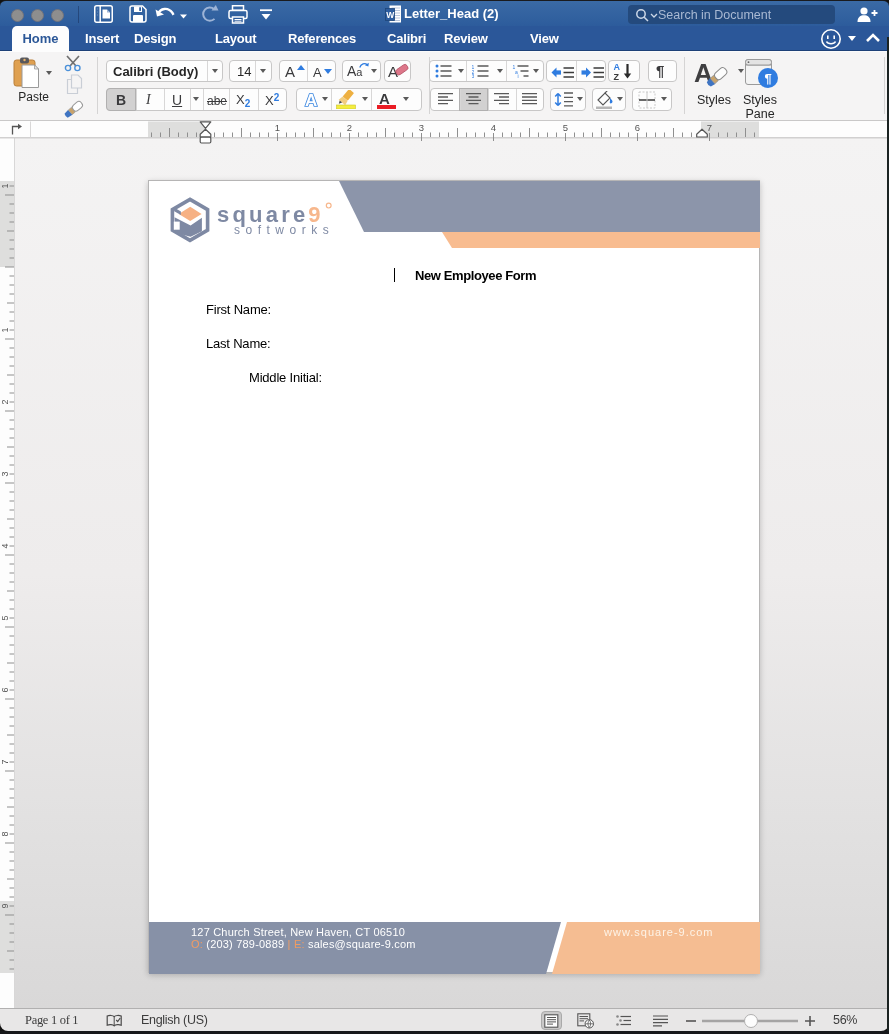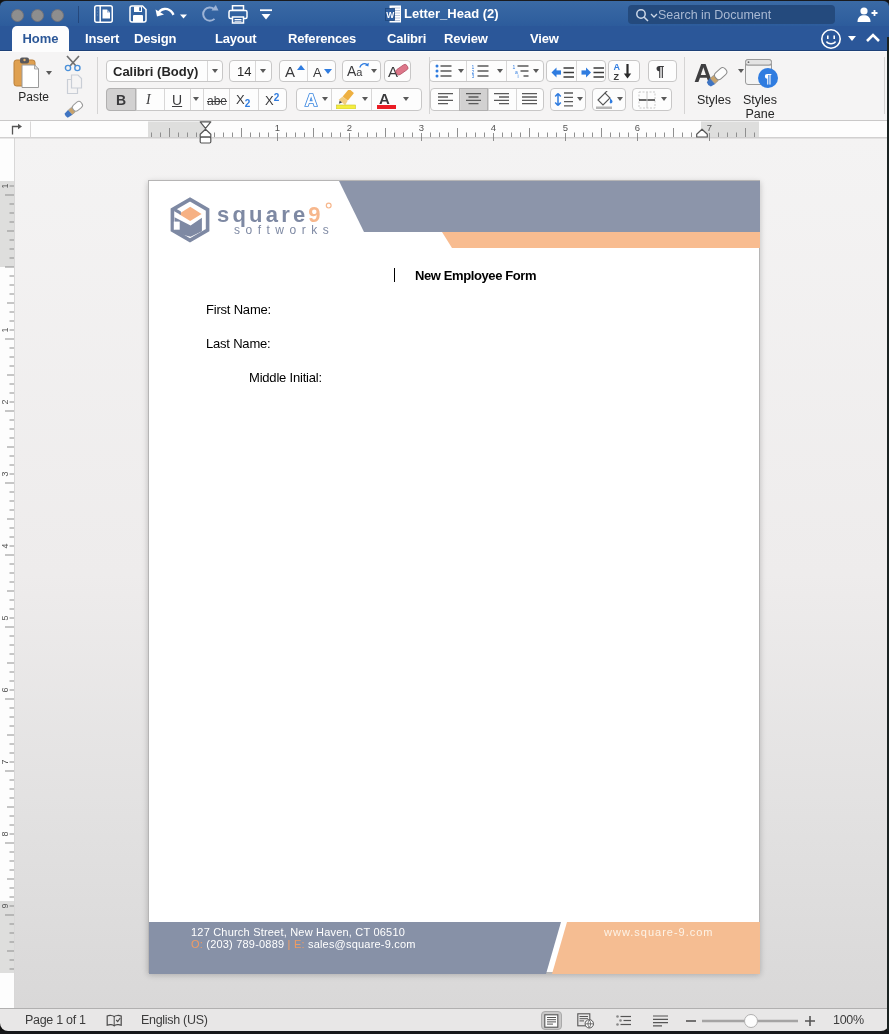--- a/index.html
+++ b/index.html
@@ -414,23 +414,23 @@
     <div class="doct" style="left:57px; top:156px;">Last Name:</div>
     <div class="doct" style="left:57px; top:190px;margin-left:43px;">Middle Initial:</div>
     <div id="ftgray"></div>
     <div id="ftpeach"></div>
     <div class="ftxt" style="left:42px; top:745px;">127 Church Street, New Haven, CT 06510</div>
     <div class="ftxt" style="left:42px; top:757px;"><span class="or">O:</span> (203) 789-0889 <span class="or">|</span> <span class="or">E:</span> sales@square-9.com</div>
     <div class="ftxt" style="left:455px; top:745px; color:#fdf3e7; letter-spacing:1px;">www.square-9.com</div>
   </div>
 </div>
 <div id="statusbar">
-  <div class="st" style="left:25px;">Page 1 of 1</div>
+  <div class="st" style="left:25px;font-family:Liberation Serif, serif;">Page 1 of 1</div>
   <div class="st" style="left:141px;">English (US)</div>
-  <div class="st" style="left:833px;">100%</div>
+  <div class="st" style="left:833px;">56%</div>
   <svg class="abs" style="left:106px;top:5px;" width="17" height="14" viewBox="0 0 17 14">
     <path d="M8.2 2.6 C7 1.2 3.2 1.2 1.2 2 V11.2 C3.2 10.4 7 10.5 8.2 11.8 C9.4 10.5 13.2 10.4 15.2 11.2 V2 C13.2 1.2 9.4 1.2 8.2 2.6 Z" fill="none" stroke="#4a4a4a" stroke-width="1.2"></path>
     <path d="M8.2 3 V11.4" stroke="#4a4a4a" stroke-width="1"></path>
     <path d="M10.2 6 L11.7 7.5 L14.2 4" fill="none" stroke="#4a4a4a" stroke-width="1.2"></path>
   </svg>
   <div class="abs" style="left:541px;top:2px;width:21px;height:19px;background:#c9c8c8;border:1px solid #aaa;border-radius:4px;"></div>
   <svg class="abs" style="left:544px;top:5px;" width="15" height="14" viewBox="0 0 15 14">
     <rect x="0.8" y="0.8" width="13" height="12.4" fill="#fdfdfd" stroke="#555" stroke-width="1.1"></rect>
     <path d="M3 3.5 H12 M3 5.7 H12 M3 7.9 H12 M3 10.1 H9" stroke="#555" stroke-width="1"></path>
   </svg>

